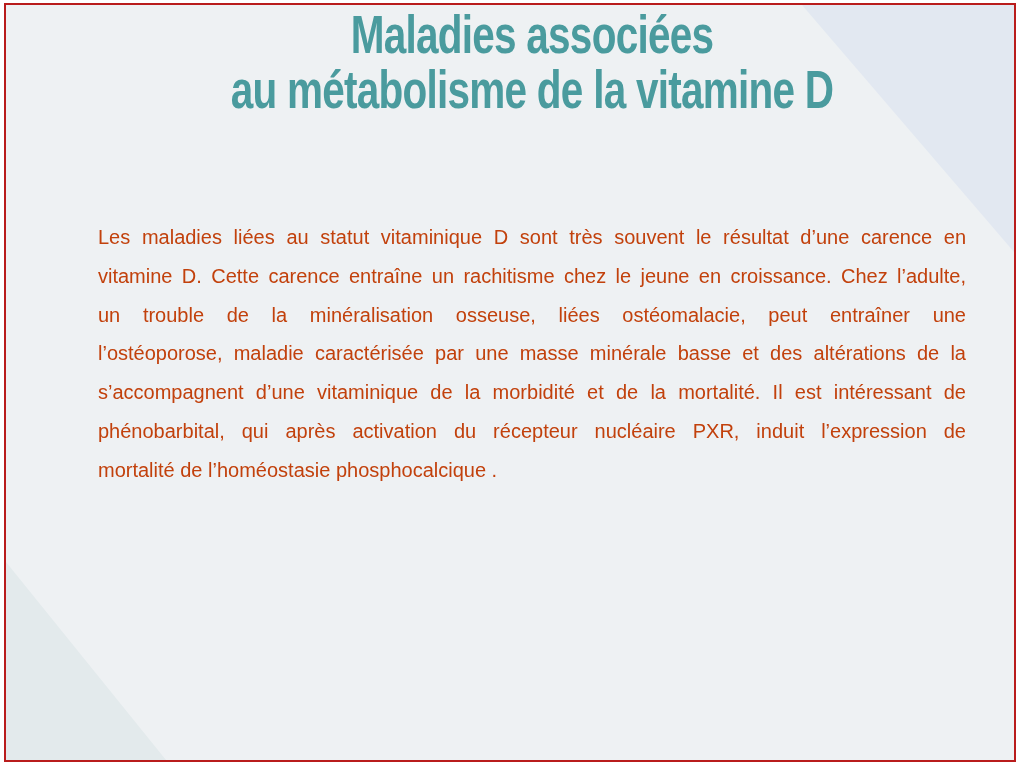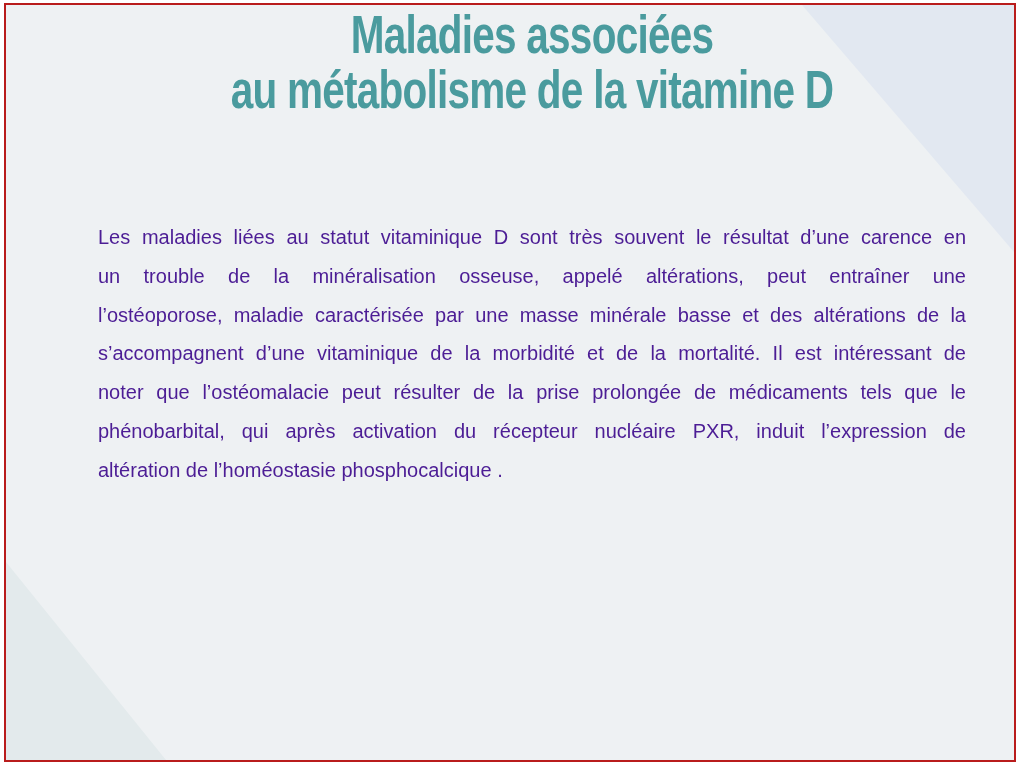--- a/index.html
+++ b/index.html
@@ -41,21 +41,21 @@
     line-height: 55px;
     letter-spacing: -1px;
     transform: translateX(22px) scaleX(0.75);
     transform-origin: 50% 0;
     white-space: nowrap;
   }
   .body-text {
     position: absolute;
     left: 92px; top: 213px;
     width: 868px;
-    color: #4c1d95;
+    color: #c2410c;
     font-size: 20px;
     line-height: 38.8px;
   }
   .body-line {
     text-align: justify;
     text-align-last: justify;
   }
   .body-line.last {
     text-align-last: left;
   }
@@ -67,20 +67,20 @@
   <div class="corner-tr"></div>
   <div class="corner-bl"></div>
 
   <div class="title">
     <div>Maladies associées</div>
     <div>au métabolisme de la vitamine D</div>
   </div>
 
   <div class="body-text">
     <div class="body-line">Les maladies liées au statut vitaminique D sont très souvent le résultat d’une carence en</div>
-    <div class="body-line">un trouble de la minéralisation osseuse, appelé altérations, peut entraîner une</div>
+    <div class="body-line">vitamine D. Cette carence entraîne un rachitisme chez le jeune en croissance. Chez l’adulte,</div>
+    <div class="body-line">un trouble de la minéralisation osseuse, liées ostéomalacie, peut entraîner une</div>
     <div class="body-line">l’ostéoporose, maladie caractérisée par une masse minérale basse et des altérations de la</div>
     <div class="body-line">s’accompagnent d’une vitaminique de la morbidité et de la mortalité. Il est intéressant de</div>
-    <div class="body-line">noter que l’ostéomalacie peut résulter de la prise prolongée de médicaments tels que le</div>
     <div class="body-line">phénobarbital, qui après activation du récepteur nucléaire PXR, induit l’expression de</div>
-    <div class="body-line last">altération de l’homéostasie phosphocalcique .</div>
+    <div class="body-line last">mortalité de l’homéostasie phosphocalcique .</div>
   </div>
 </div>
 
 </body></html>

